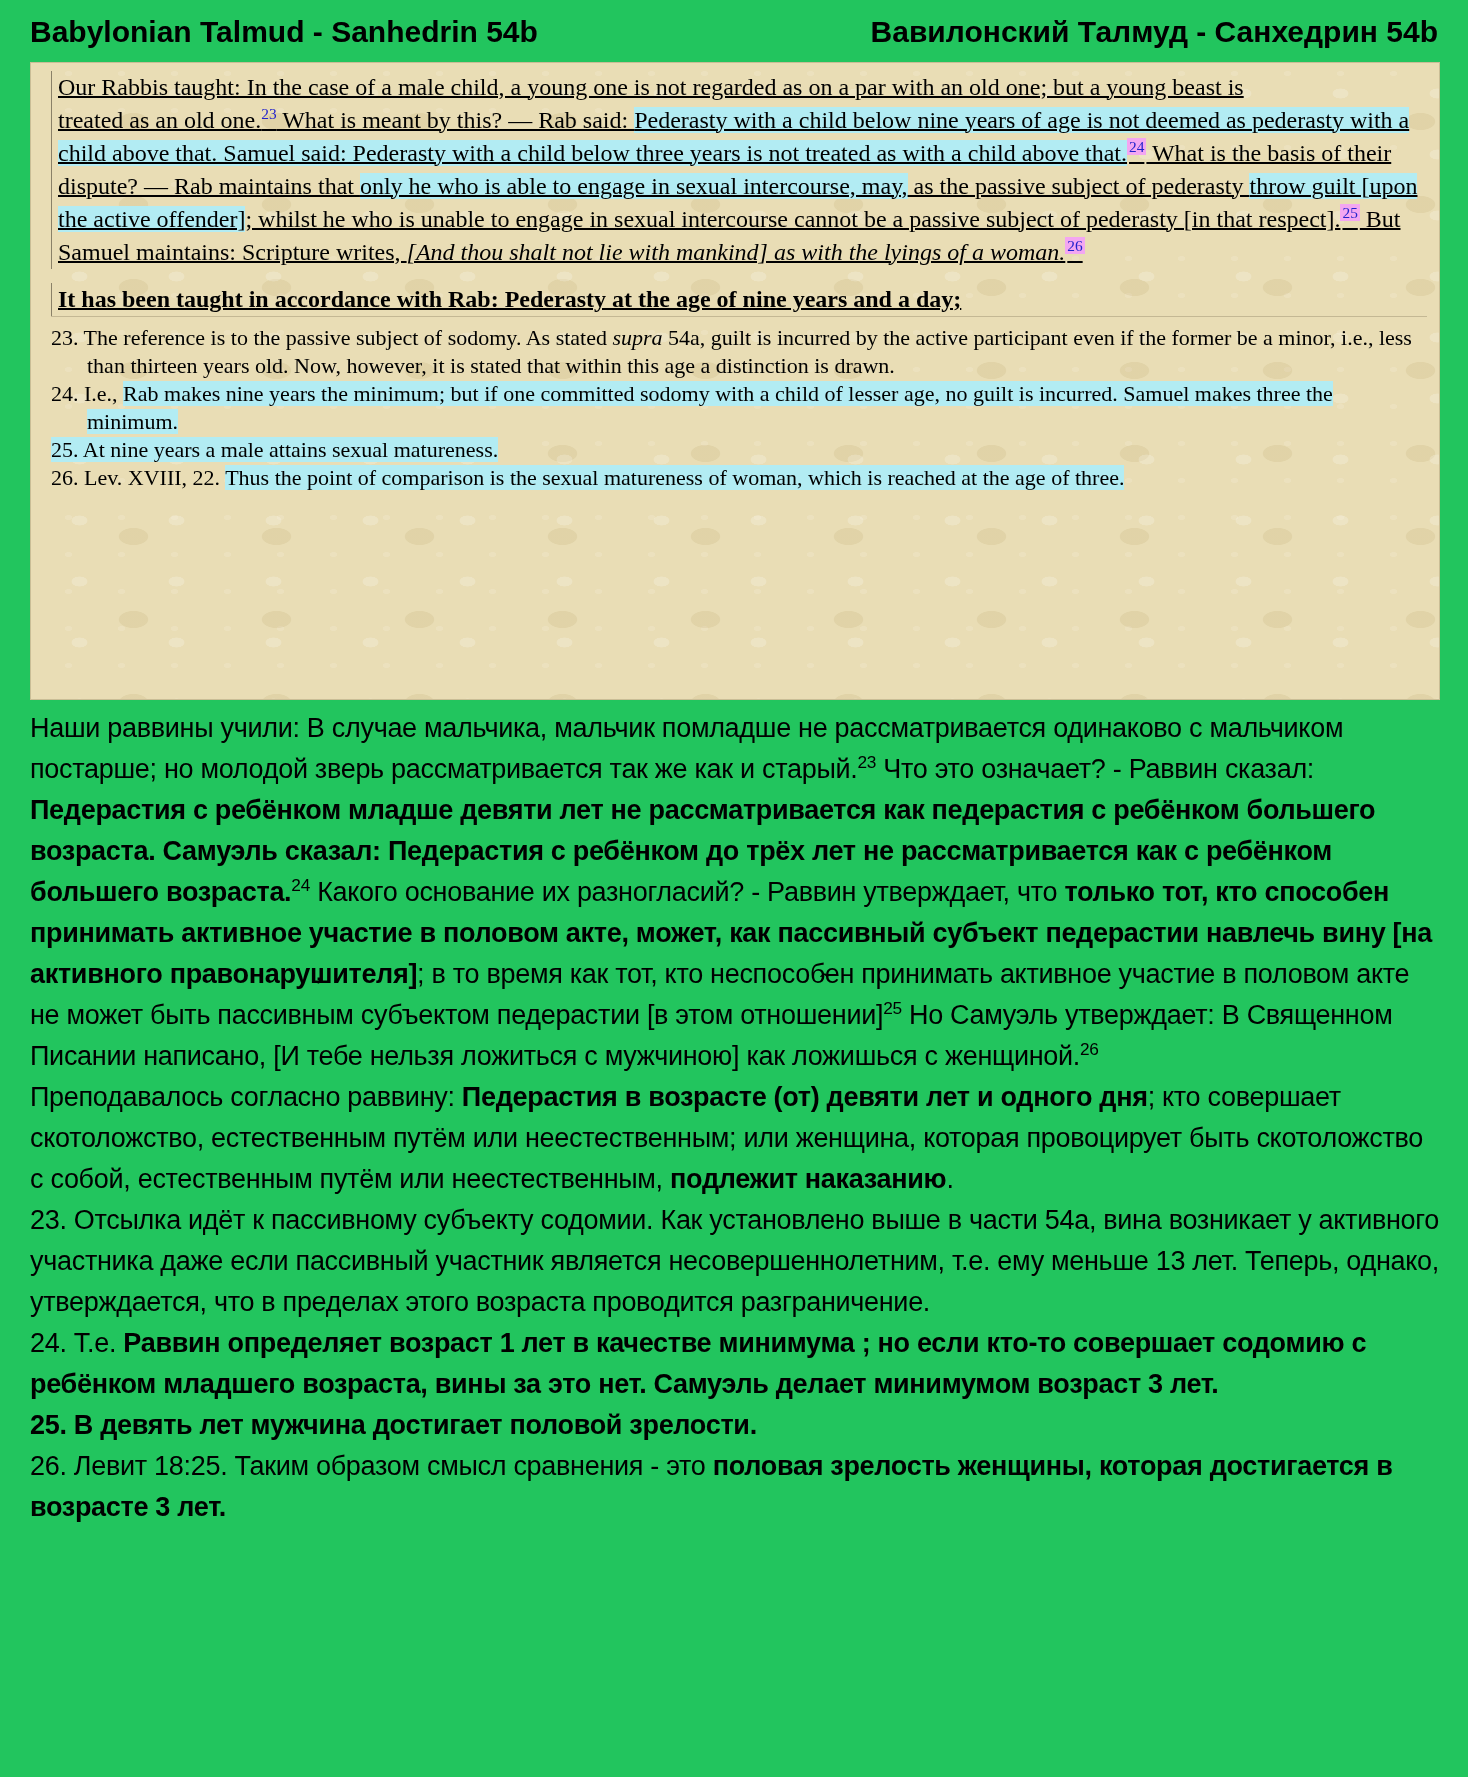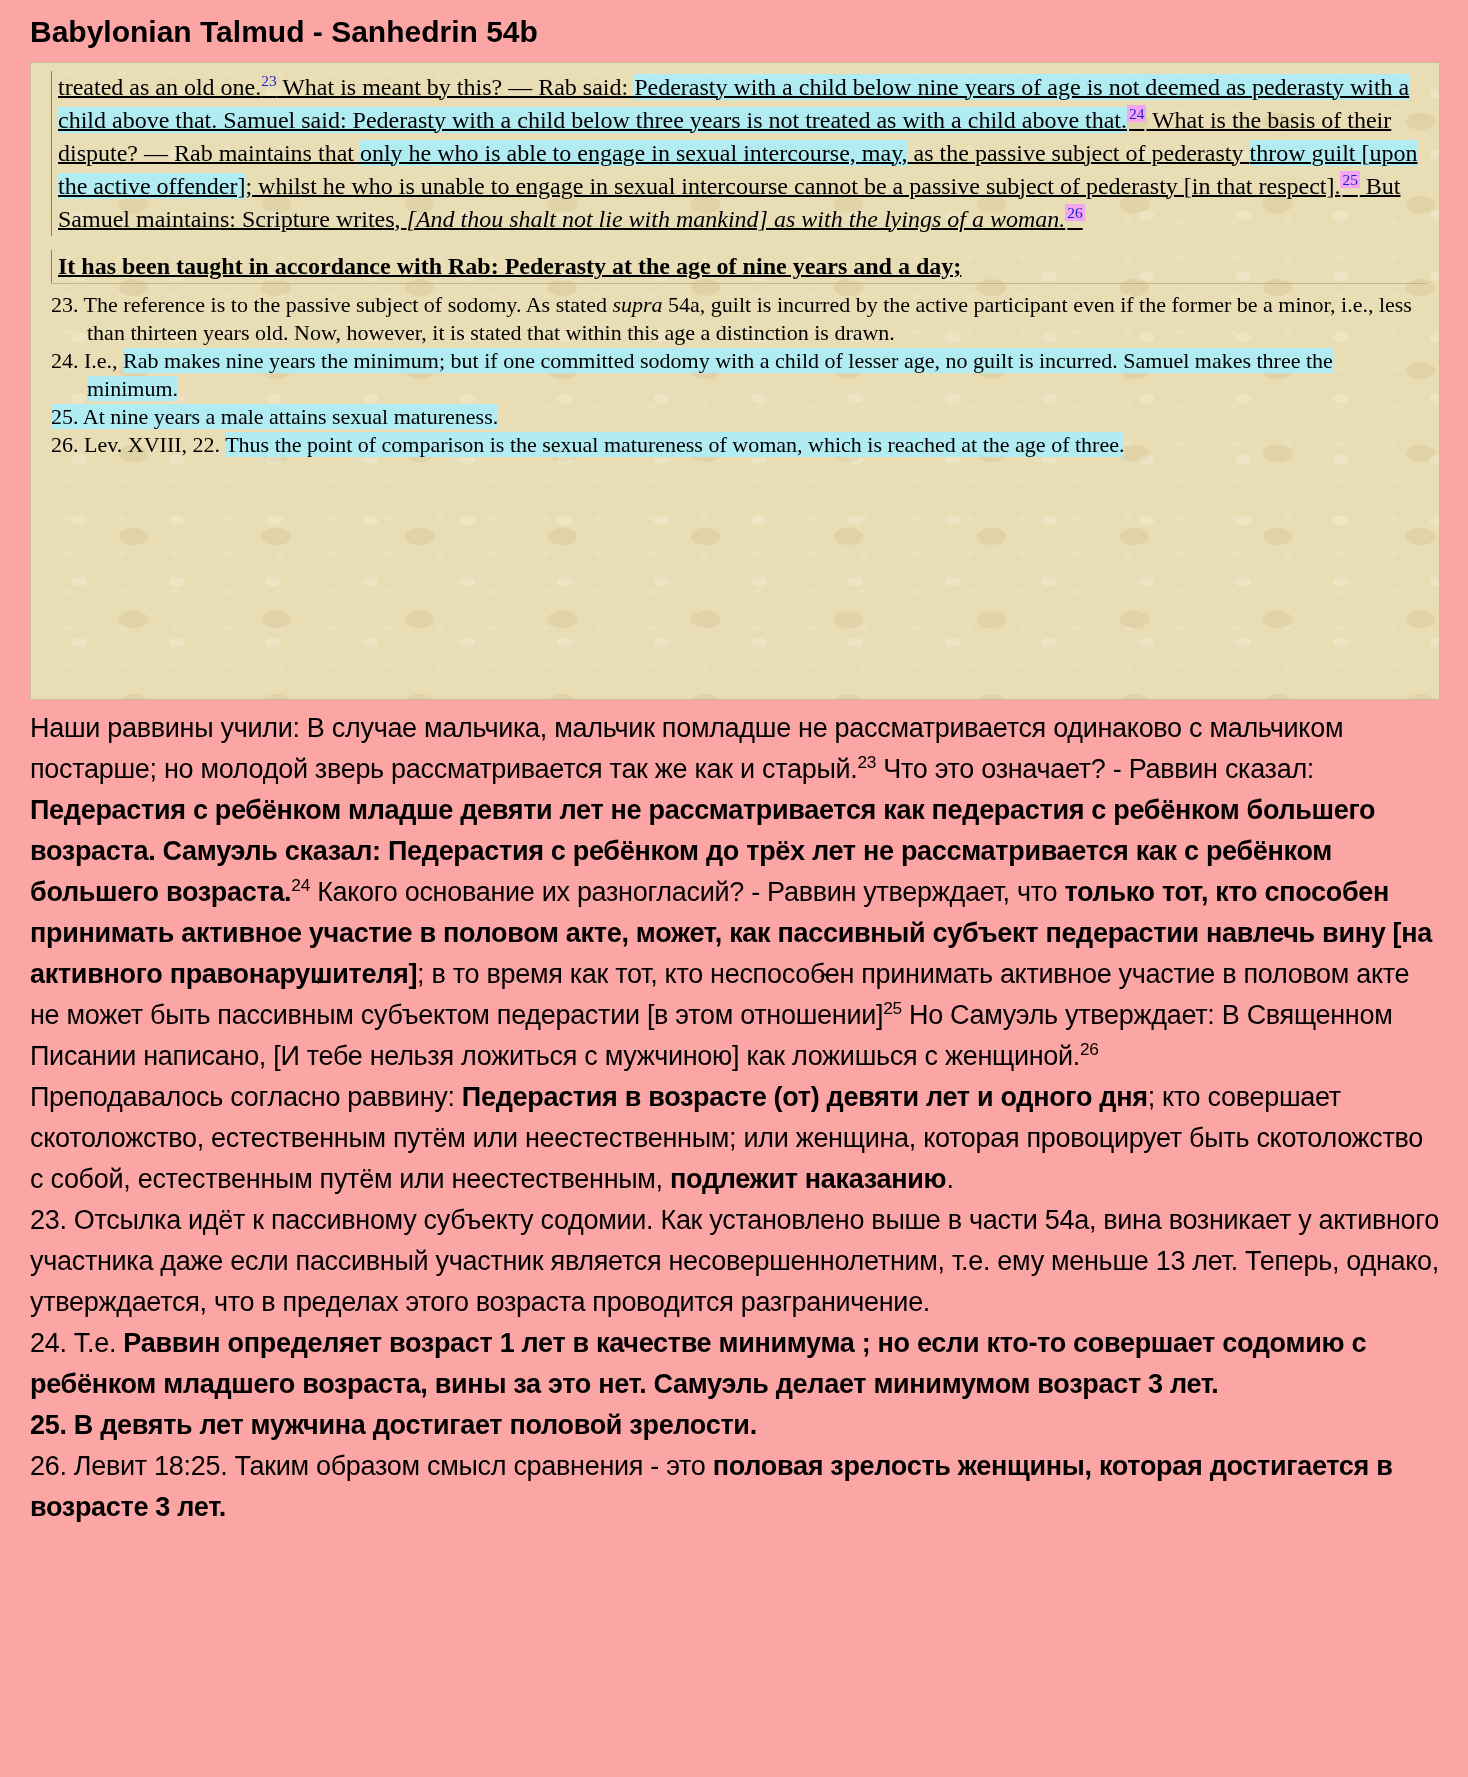--- a/index.html
+++ b/index.html
@@ -1,21 +1,21 @@
 <!DOCTYPE html>
 <html><head>
 <meta charset="utf-8">
 <style>
   html,body{margin:0;padding:0;background:#ffffff;}
   .page{
     position:relative;
     width:1468px;
     height:1777px;
     overflow:hidden;
-    background:#fca5a5;
+    background:#22c55e;
     color:#000;
   }
   
   .titles{
     display:flex;
     justify-content:space-between;
     align-items:flex-start;
     padding:14px 30px 0 30px;
     font-family:"Liberation Sans",sans-serif;
     font-weight:bold;
@@ -87,24 +87,26 @@
   .m1{left:316px;top:972px;}
   .m2{left:820px;top:968px;}
 </style>
 </head>
 <body>
 
 <div class="page">
 
   <header class="titles">
     <div>Babylonian Talmud - Sanhedrin 54b</div>
+    <div>Вавилонский Талмуд - Санхедрин 54b</div>
   </header>
 
   <section class="talmud-box">
     <div>
+      <p class="eng-para"><span>Our Rabbis taught: In the case of a male child, a young one is not regarded as on a par with an old one; but a young beast is</span></p>
       <p class="eng-para"><span>treated as an old one.</span><sup class="lk">23</sup><span>  What is meant by this? — Rab said: </span><span class="c">Pederasty with a child below nine years of age is not deemed as pederasty with a child above that. Samuel said: Pederasty with a child below three years is not treated as with a child above that.</span><sup class="lk p">24</sup><span>  What is the basis of their dispute? — Rab maintains that </span><span class="c">only he who is able to engage in sexual intercourse, may,</span><span> as the passive subject of pederasty </span><span class="c">throw guilt [upon the active offender]</span><span>; whilst he who is unable to engage in sexual intercourse cannot be a passive subject of pederasty [in that respect].</span><sup class="lk p">25</sup><span>  But Samuel maintains: Scripture writes, </span><span class="i">[And thou shalt not lie with mankind] as with the lyings of a woman.</span><sup class="lk p">26</sup></p>
       <p class="eng-para gap-top"><span>It has been taught in accordance with Rab: Pederasty at the age of nine years and a day;</span></p>
     </div>
     <div class="eng-footnotes">
       <p class="eng-footnote"><span>23. The reference is to the passive subject of sodomy. As stated </span><span class="i">supra</span><span> 54a, guilt is incurred by the active participant even if the former be a minor, i.e., less than thirteen years old. Now, however, it is stated that within this age a distinction is drawn.</span></p>
       <p class="eng-footnote"><span>24. I.e., </span><span class="c">Rab makes nine years the minimum; but if one committed sodomy with a child of lesser age, no guilt is incurred. Samuel makes three the minimum.</span></p>
       <p class="eng-footnote"><span class="c">25. At nine years a male attains sexual matureness.</span></p>
       <p class="eng-footnote"><span>26. Lev. XVIII, 22. </span><span class="c">Thus the point of comparison is the sexual matureness of woman, which is reached at the age of three.</span></p>
     </div>
   </section>

